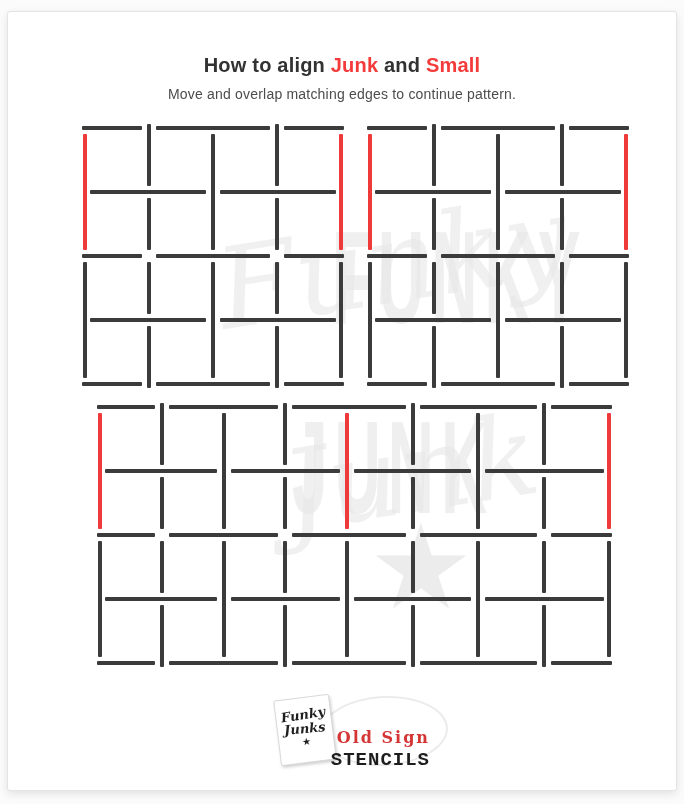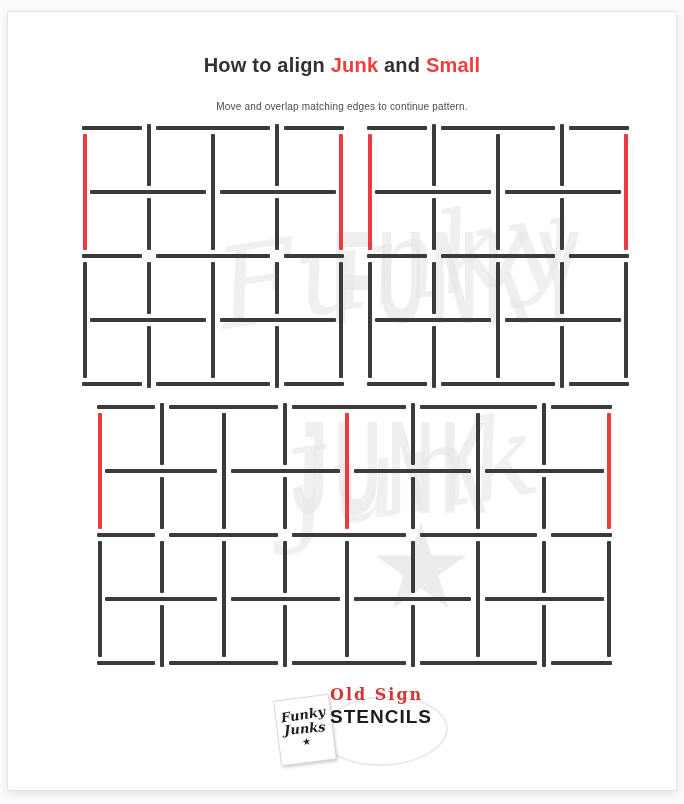--- a/index.html
+++ b/index.html
@@ -32,21 +32,21 @@
   .wm-script-2{left:282px;top:408px;transform:rotate(-9deg);}
   .wm-star{left:368px;top:498px;font-size:118px;color:#ececec;font-family:"DejaVu Sans",sans-serif;}
   
   .header{position:absolute;left:0;top:0;width:684px;text-align:center;z-index:3;}
   .title{
     margin:53px 0 0 0;font-size:20px;font-weight:bold;line-height:1.2;
     color:var(--title-dark,#323232);letter-spacing:0.2px;
   }
   .title .red{color:var(--title-red,#f43b3b);}
   .subtitle{
-    margin:24px 0 0 0;font-size:10px;color:var(--subtitle,#4c4c4c);letter-spacing:0.2px;
+    margin:9px 0 0 0;font-size:14px;color:var(--subtitle,#4c4c4c);letter-spacing:0.2px;
   }
   
   .pattern{position:absolute;left:0;top:0;width:684px;height:804px;z-index:2;pointer-events:none;}
   .seg{position:absolute;border-radius:1px;}
   
   .footer{position:absolute;left:0;top:0;width:684px;height:804px;z-index:3;pointer-events:none;}
   .scribble-ellipse{
     position:absolute;left:320px;top:696px;width:124px;height:66px;
     border:2px solid #ebebeb;border-radius:50%;transform:rotate(-3deg);
   }
@@ -56,27 +56,27 @@
     box-shadow:1px 2px 3px rgba(0,0,0,0.18);transform:rotate(-7deg);
     text-align:center;
   }
   .note-line{
     font-family:"DejaVu Serif","Liberation Serif",serif;font-style:italic;font-weight:bold;
     font-size:13px;line-height:1.05;color:#1f1f1f;
   }
   .note-line-1{margin-top:10px;transform:rotate(-2deg);}
   .note-line-2{transform:rotate(2deg);}
   .note-star{font-size:10px;color:#1f1f1f;line-height:1.3;font-family:"DejaVu Sans",sans-serif;}
-  .brand{position:absolute;left:330px;top:685px;width:100px;text-align:left;}
+  .brand{position:absolute;left:330px;top:728px;width:100px;text-align:right;}
   .brand-top{
     font-family:"DejaVu Serif","Liberation Serif",serif;font-weight:bold;
     font-size:16px;letter-spacing:2px;color:var(--brand-red,#d43535);
   }
   .brand-bottom{
-    font-family:Liberation Sans, sans-serif;font-weight:bold;
+    font-family:Liberation Mono, monospace;font-weight:bold;
     font-size:19px;letter-spacing:1px;color:var(--brand-dark,#1d1d1d);margin-top:2px;
   }
 </style>
 </head>
 <body>
 
 <div class="stage">
   <div class="card"></div>
 
   <div class="wm wm-caps wm-caps-1">FUNKY</div>

